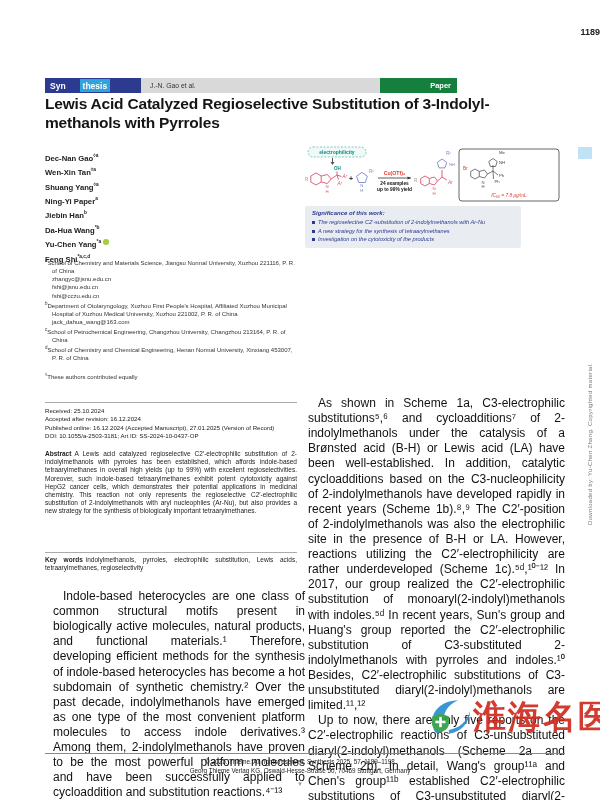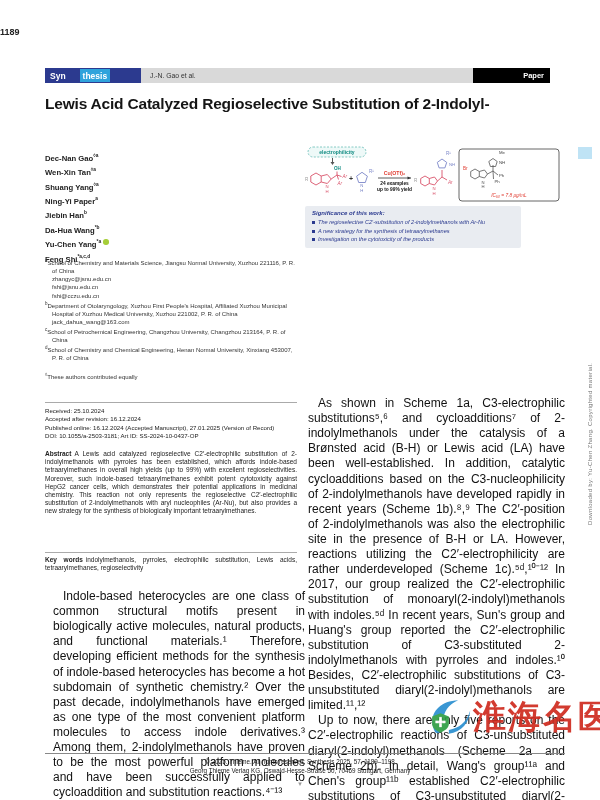--- a/index.html
+++ b/index.html
@@ -1,27 +1,27 @@
 <!DOCTYPE html>
 <html><head>
 <meta charset="utf-8">
 <style>
   html,body{margin:0;padding:0;background:#fff;}
   .page{position:relative;width:600px;height:800px;background:#fff;overflow:hidden;
         font-family:"Liberation Sans",sans-serif;color:#222;}
-  .pageno{position:absolute;top:27px;left:0;width:600px;text-align:left;
+  .pageno{position:absolute;top:27px;left:0;width:600px;text-align:right;
           font-size:9px;font-weight:bold;color:#222;}
   
-  .headbar{position:absolute;left:45px;top:68px;width:505px;height:15px;display:flex;}
+  .headbar{position:absolute;left:45px;top:78px;width:412px;height:15px;display:flex;}
   .logo{width:96px;background:#2c3a8f;color:#fff;font-weight:bold;font-size:8.5px;
         display:flex;align-items:center;padding-left:5px;box-sizing:border-box;}
   .logo .thesis{background:#2fa3dc;padding:1.5px 3px;margin-left:14px;}
   .runhead{flex:1;background:#d9d9d9;color:#333;font-size:6.8px;display:flex;
            align-items:center;padding-left:9px;}
-  .paperbox{width:77px;background:#000000;color:#fff;font-weight:bold;font-size:7.5px;
+  .paperbox{width:77px;background:#15803d;color:#fff;font-weight:bold;font-size:7.5px;
             display:flex;align-items:center;justify-content:flex-end;padding-right:6px;
             box-sizing:border-box;}
   .corner-square{position:absolute;left:578px;top:147px;width:14px;height:12px;background:#bfe3f5;}
   
   .title{position:absolute;left:45px;top:95px;width:512px;font-size:15.5px;font-weight:bold;
          color:#151515;line-height:1.22;letter-spacing:-0.2px;}
   
   .authors{position:absolute;left:45px;top:150px;}
   .author{font-size:7.7px;font-weight:bold;color:#222;line-height:11.8px;}
   .author sup{font-size:4.8px;}
@@ -82,21 +82,22 @@
     <div class="logo">
       <span>Syn</span>
         <span class="thesis">thesis</span>
     </div>
     <div class="runhead">J.-N. Gao et al.</div>
     <div class="paperbox">Paper</div>
   </div>
   <div class="corner-square"></div>
 
   <div class="title">
-    <div>Lewis Acid Catalyzed Regioselective Substitution of 2-Indolyl-</div>
+    <div>Lewis Acid Catalyzed Regioselective Substitution of 3-Indolyl-</div>
+    <div>methanols with Pyrroles</div>
   </div>
 
   <div class="authors">
     <div class="author"><span>Dec-Nan Gao</span><sup>◊a</sup></div>
     <div class="author"><span>Wen-Xin Tan</span><sup>◊a</sup></div>
     <div class="author"><span>Shuang Yang</span><sup>◊a</sup></div>
     <div class="author"><span>Ning-Yi Paper</span><sup>a</sup></div>
     <div class="author"><span>Jiebin Han</span><sup>b</sup></div>
     <div class="author"><span>Da-Hua Wang</span><sup>*b</sup></div>
     <div class="author"><span>Yu-Chen Yang</span><sup>*a</sup><span class="orcid"></span></div>

